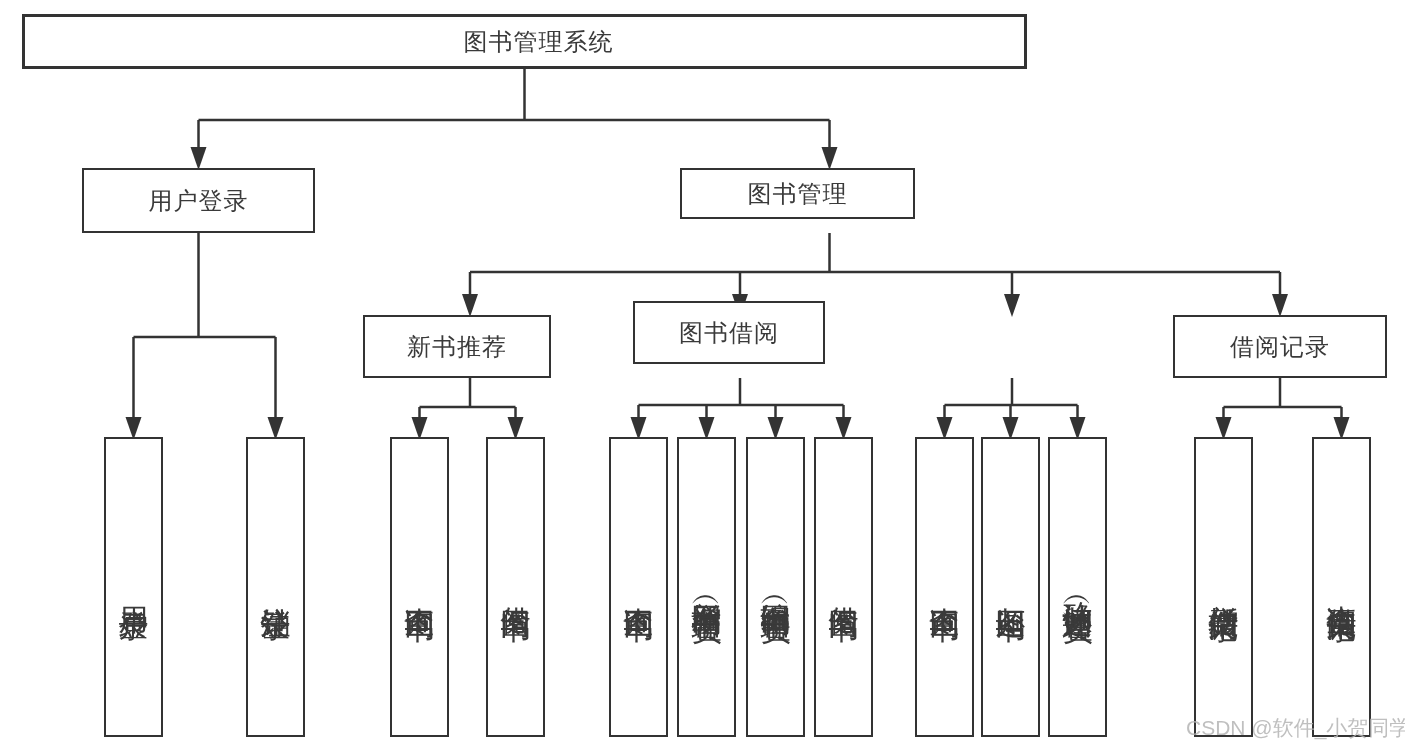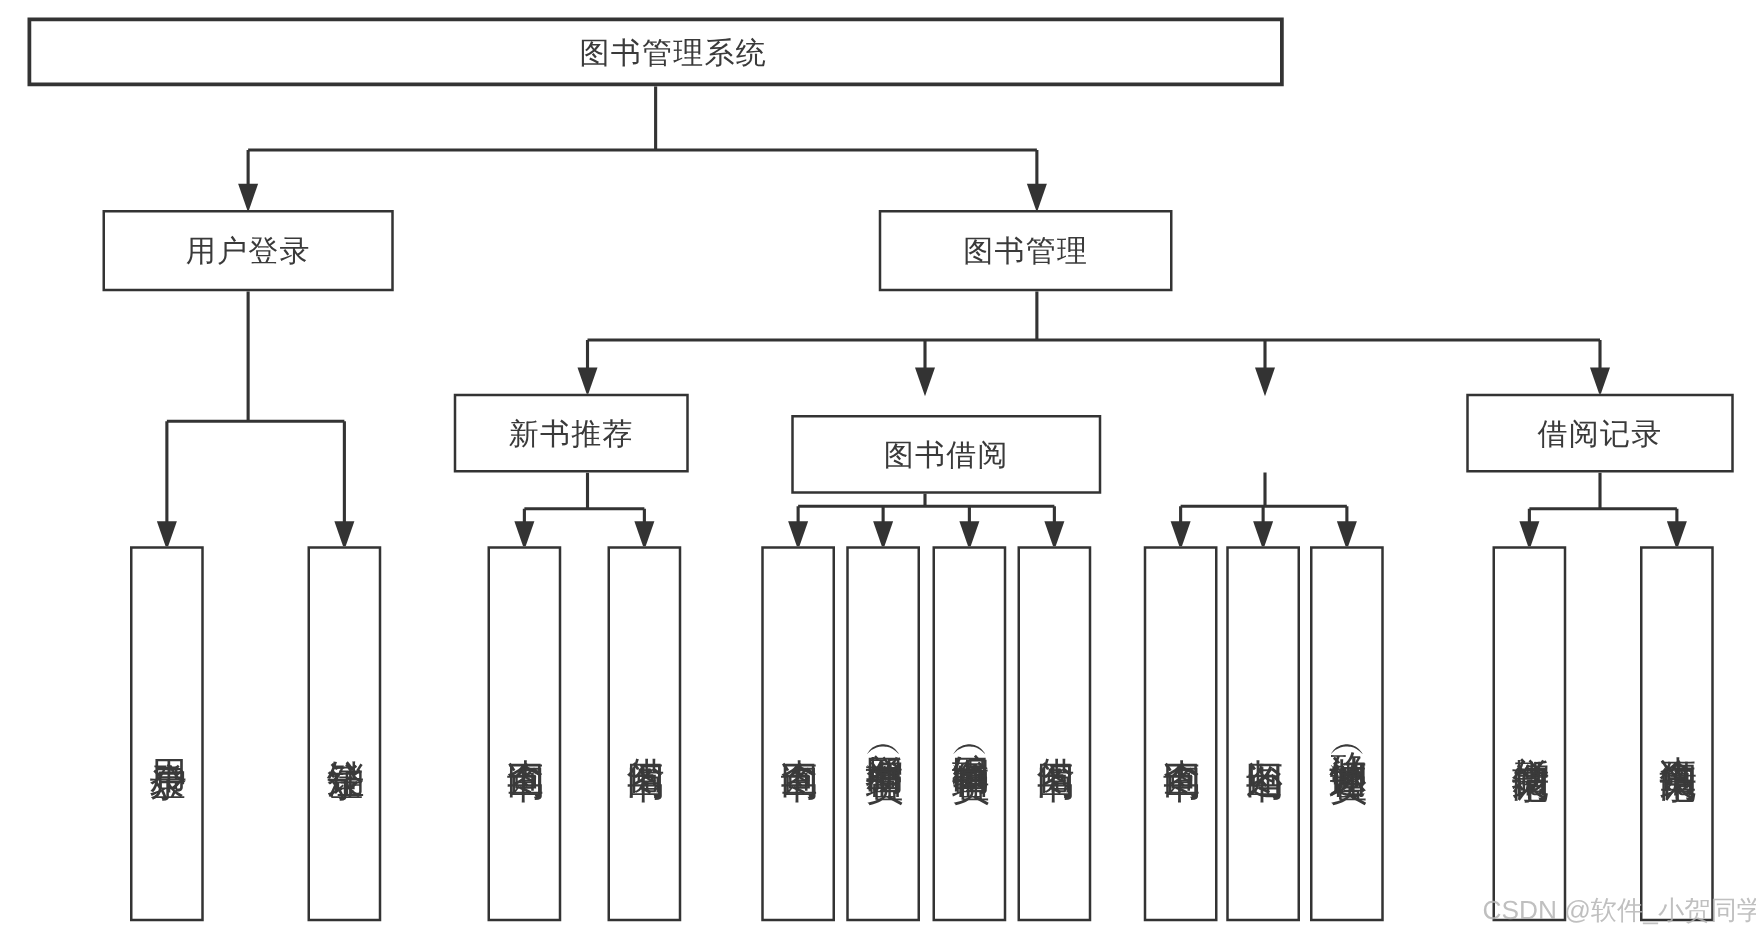--- a/index.html
+++ b/index.html
@@ -125,28 +125,28 @@
     </g>
   </svg>
 
   <div class="node h root" style="left:22px;top:14px;width:1005px;height:55px">
     <span class="lbl">图书管理系统</span>
   </div>
 
   <div class="node h" style="left:82px;top:168px;width:233px;height:65px">
     <span class="lbl">用户登录</span>
   </div>
-  <div class="node h" style="left:703px;top:168px;width:235px;height:65px">
+  <div class="node h" style="left:680px;top:168px;width:235px;height:51px">
     <span class="lbl">图书管理</span>
   </div>
 
   <div class="node h" style="left:363px;top:315px;width:188px;height:63px">
     <span class="lbl">新书推荐</span>
   </div>
-  <div class="node h" style="left:633px;top:332px;width:248px;height:63px">
+  <div class="node h" style="left:633px;top:301px;width:192px;height:63px">
     <span class="lbl">图书借阅</span>
   </div>
   <div class="node h" style="left:1173px;top:315px;width:214px;height:63px">
     <span class="lbl">借阅记录</span>
   </div>
 
   <div class="node leaf" style="left:104px">
     <span class="vlbl">用户登录</span>
   </div>
   <div class="node leaf" style="left:246px">

